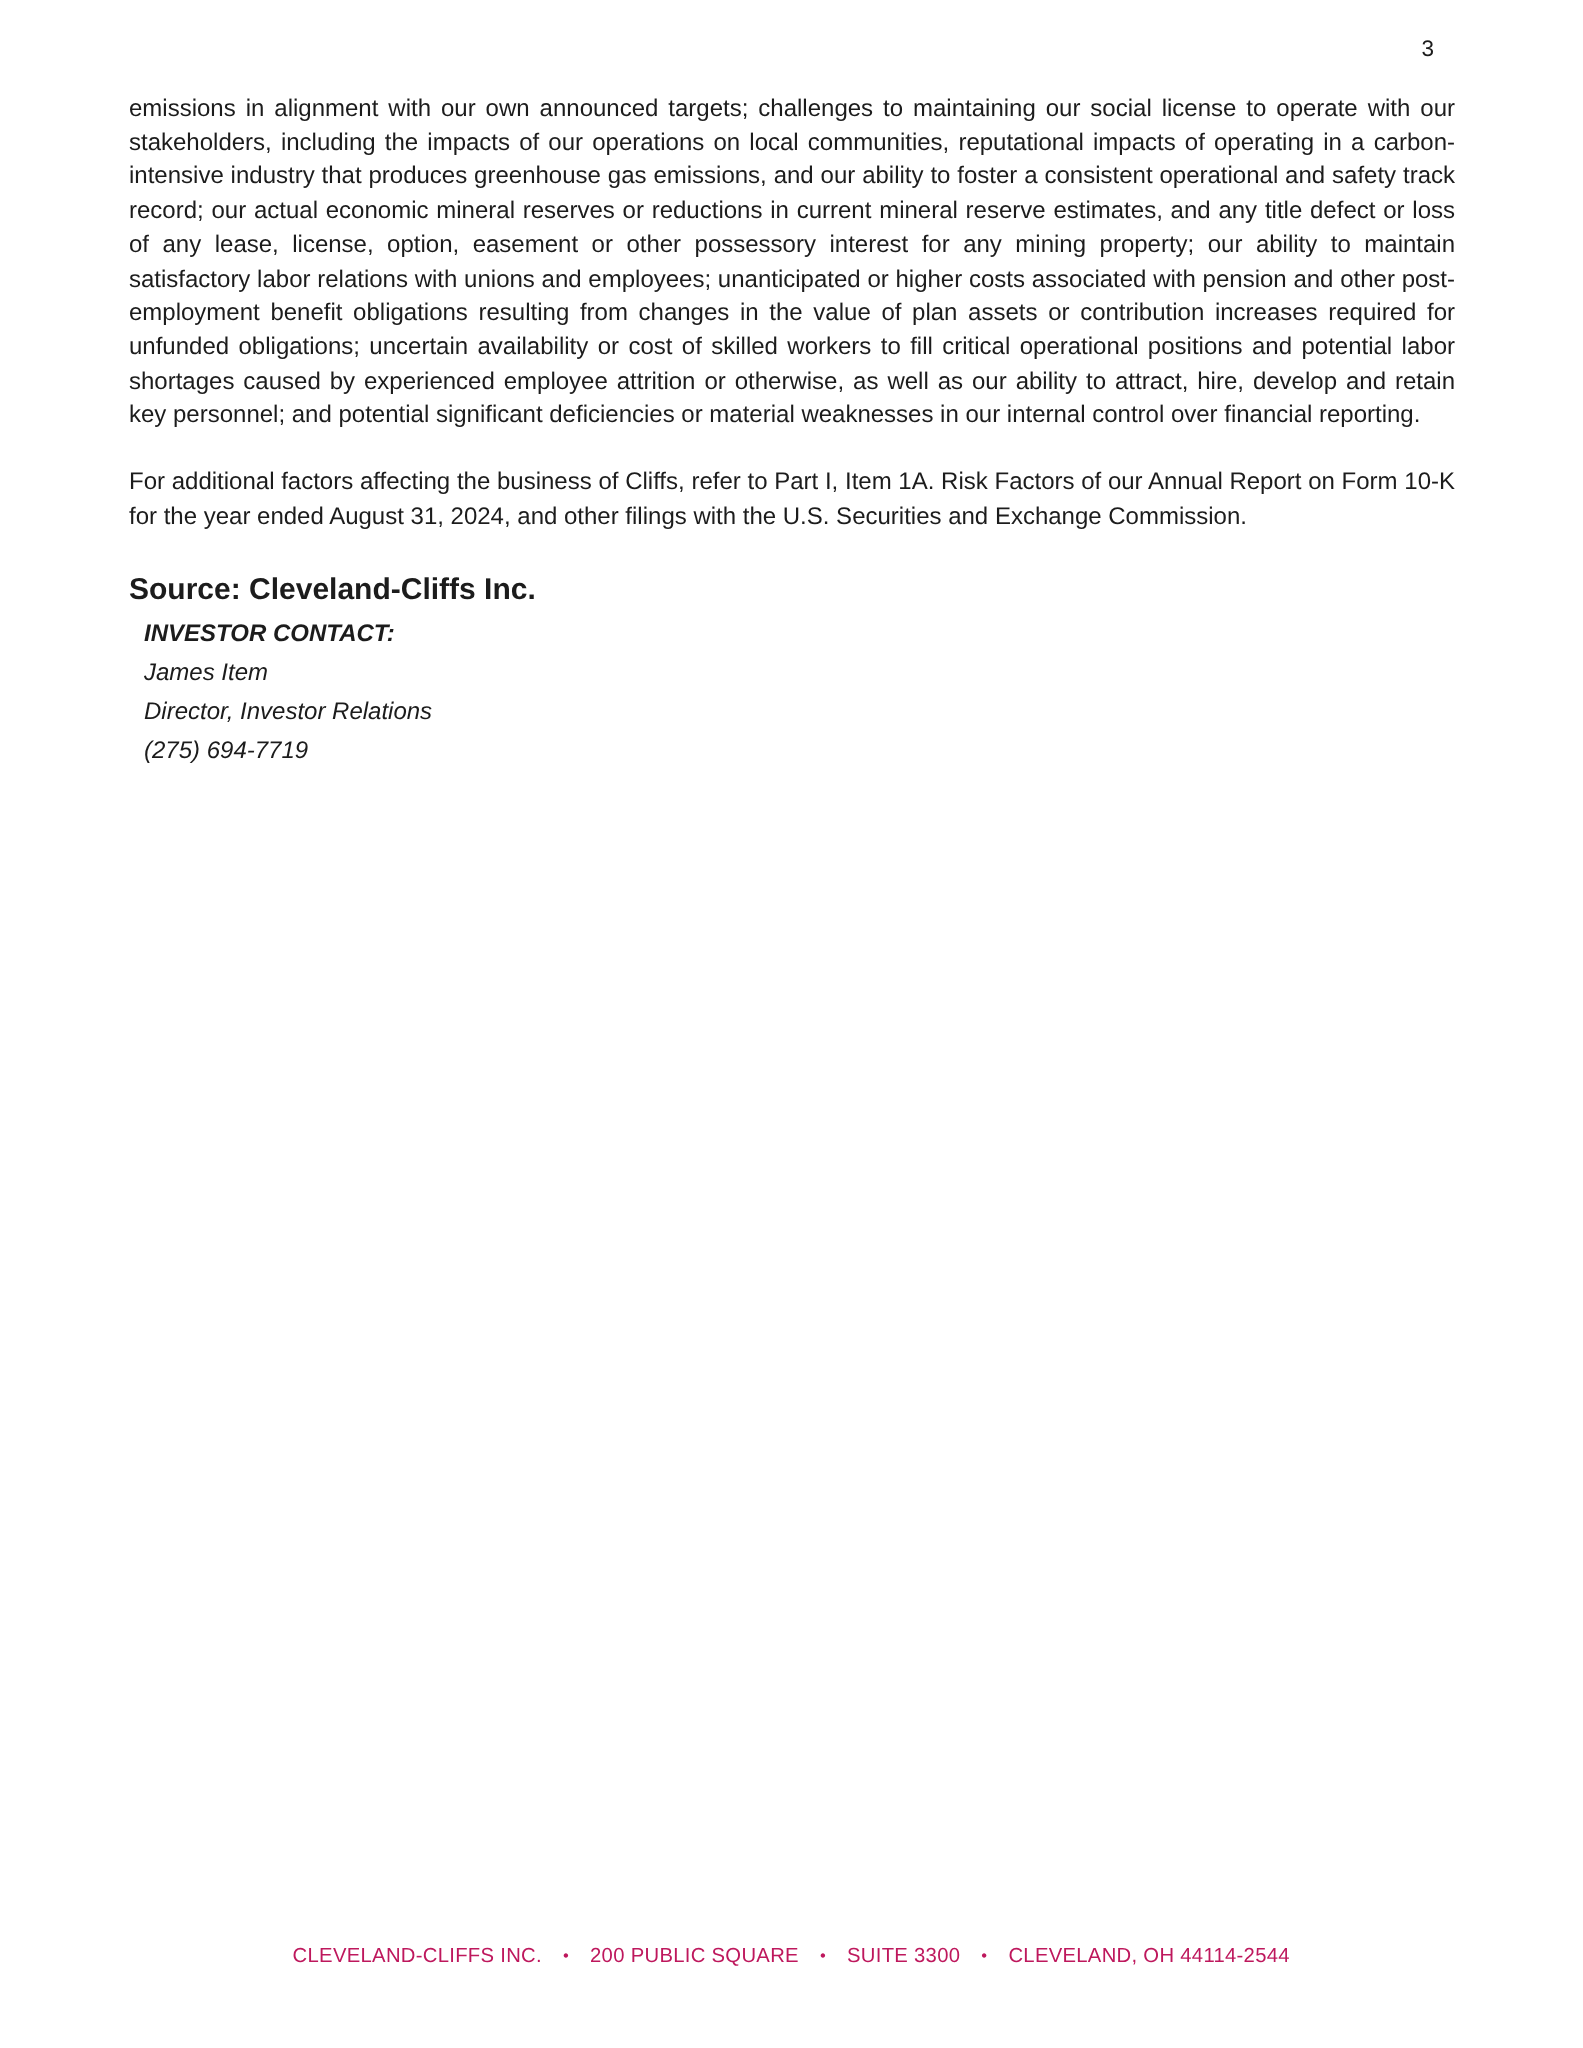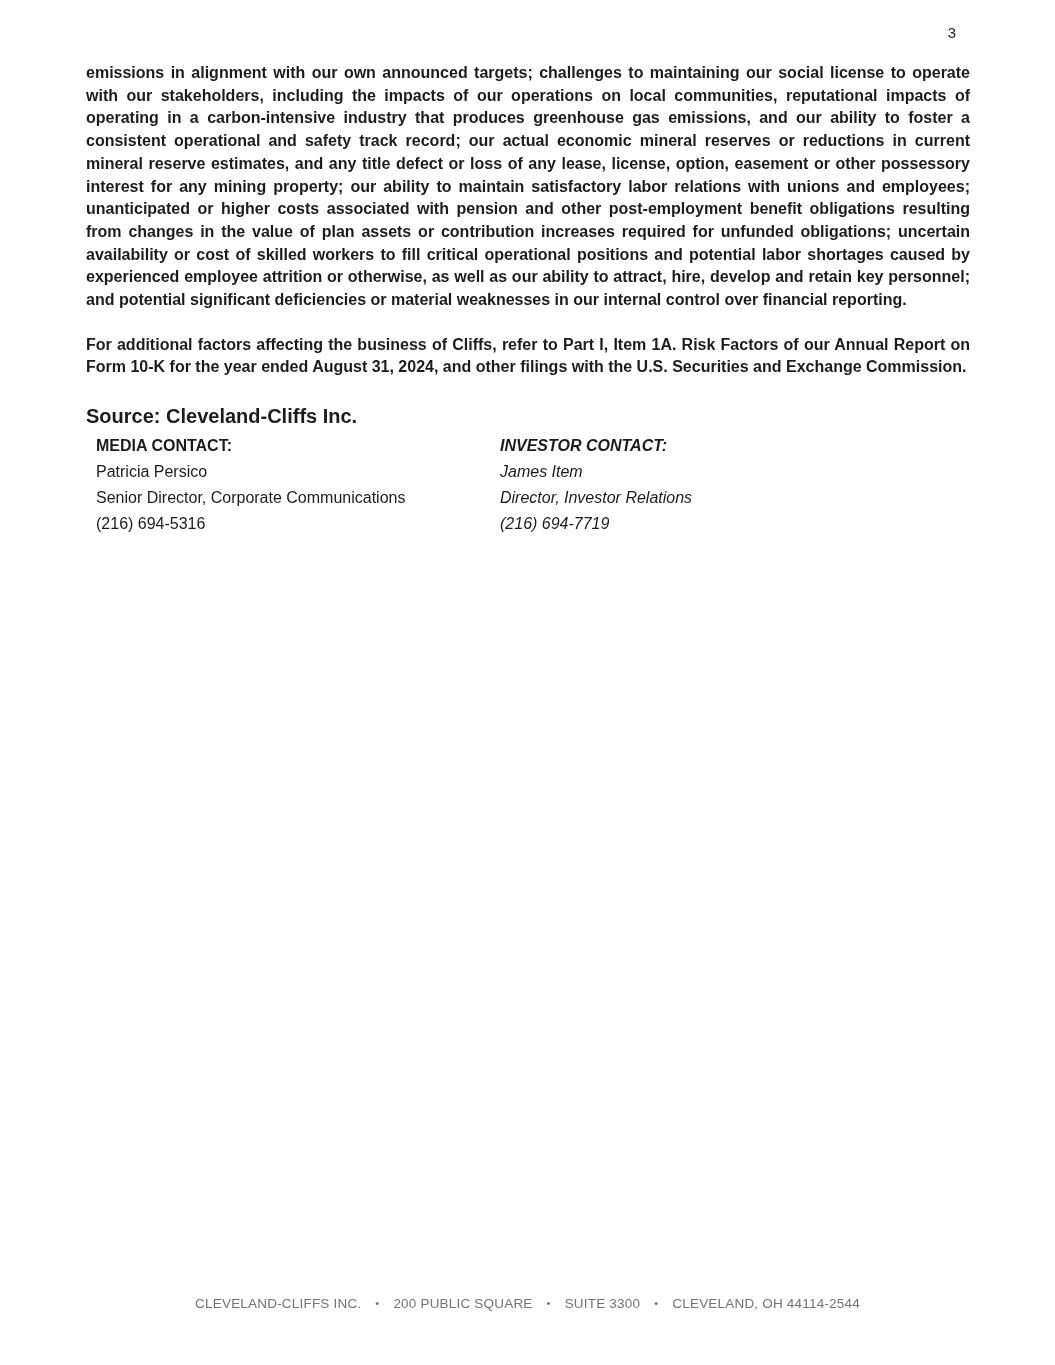--- a/index.html
+++ b/index.html
@@ -30,21 +30,20 @@
     top: 62px;
     left: 86px;
     width: 884px;
   }
   .body-paragraph {
     margin: 0 0 22px 0;
     font-size: 16px;
     line-height: 22.7px;
     text-align: justify;
     color: #1c1c1c;
-    font-weight: bold;
   }
   .source-line {
     margin: 26px 0 6px 0;
     font-size: 20px;
     line-height: 22px;
     font-weight: bold;
     color: #1c1c1c;
   }
   .contacts {
     display: flex;
@@ -65,21 +64,21 @@
   }
   .doc-footer {
     position: absolute;
     top: 1295px;
     left: 0;
     width: 100%;
     text-align: center;
     font-size: 13.5px;
     line-height: 17px;
     letter-spacing: 0.2px;
-    color: #737373;
+    color: #be185d;
     white-space: nowrap;
   }
   .footer-sep {
     display: inline-block;
     margin: 0 14px;
     font-size: 11px;
     vertical-align: 1px;
   }
 </style>
 </head>
@@ -92,32 +91,26 @@
   <div class="content">
 
     <p class="body-paragraph">emissions in alignment with our own announced targets; challenges to maintaining our social license to operate with our stakeholders, including the impacts of our operations on local communities, reputational impacts of operating in a carbon-intensive industry that produces greenhouse gas emissions, and our ability to foster a consistent operational and safety track record; our actual economic mineral reserves or reductions in current mineral reserve estimates, and any title defect or loss of any lease, license, option, easement or other possessory interest for any mining property; our ability to maintain satisfactory labor relations with unions and employees; unanticipated or higher costs associated with pension and other post-employment benefit obligations resulting from changes in the value of plan assets or contribution increases required for unfunded obligations; uncertain availability or cost of skilled workers to fill critical operational positions and potential labor shortages caused by experienced employee attrition or otherwise, as well as our ability to attract, hire, develop and retain key personnel; and potential significant deficiencies or material weaknesses in our internal control over financial reporting.</p>
 
     <p class="body-paragraph">For additional factors affecting the business of Cliffs, refer to Part I, Item 1A. Risk Factors of our Annual Report on Form 10-K for the year ended August 31, 2024, and other filings with the U.S. Securities and Exchange Commission.</p>
 
     <p class="source-line">Source: Cleveland-Cliffs Inc.</p>
 
     <div class="contacts">
 
-      <div class="contact-col media">
-        <div class="contact-heading">MEDIA CONTACT:</div>
-        <div>Patricia Persico</div>
-        <div>Senior Director, Corporate Communications</div>
-        <div>(216) 694-5316</div>
-      </div>
 
       <div class="contact-col investor">
         <div class="contact-heading">INVESTOR CONTACT:</div>
         <div>James Item</div>
         <div>Director, Investor Relations</div>
-        <div>(216) 694-7719</div>
+        <div>(275) 694-7719</div>
       </div>
 
     </div>
   </div>
 
   <div class="doc-footer">
     <span>CLEVELAND-CLIFFS INC.</span><span class="footer-sep">•</span><span>200 PUBLIC SQUARE</span><span class="footer-sep">•</span><span>SUITE 3300</span><span class="footer-sep">•</span><span>CLEVELAND, OH 44114-2544</span>
   </div>
 
 </div>

